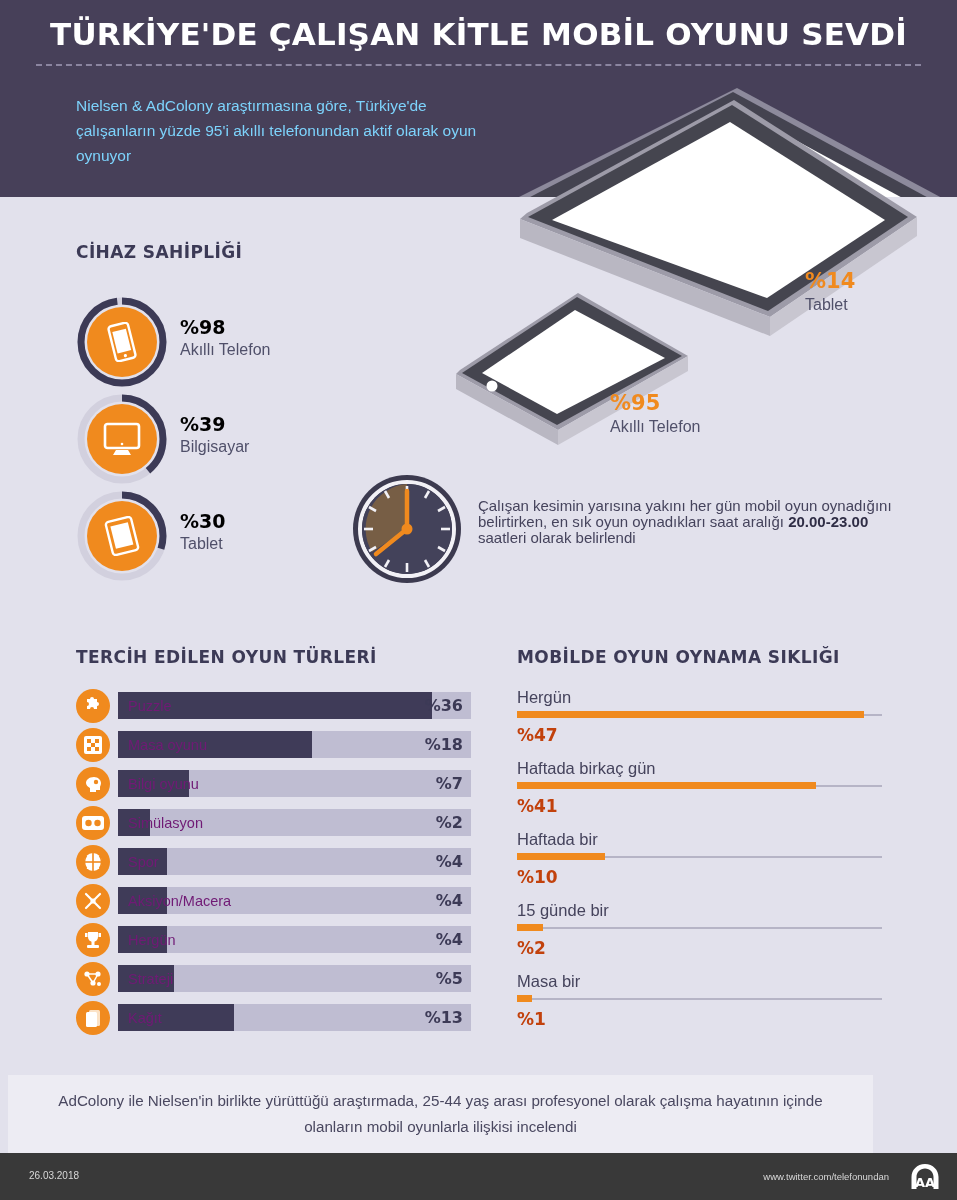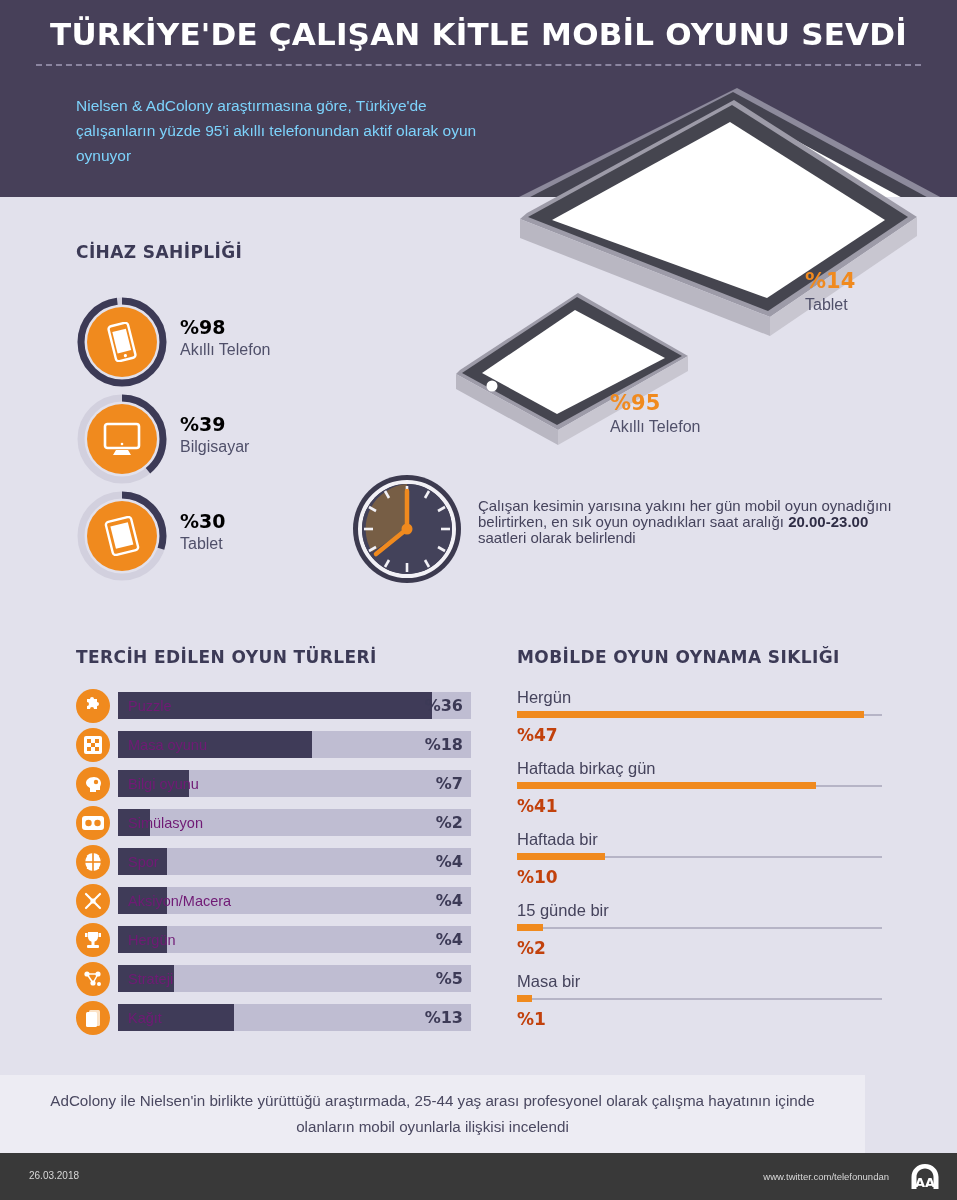--- a/index.html
+++ b/index.html
@@ -108,21 +108,21 @@
   }
   .freq-fill { position: absolute; left: 0; top: 23px; height: 7px; background: #f08a1e; }
   .freq-val {
     position: absolute; left: 0; top: 37px;
     color: #c2410c; font-size: 17px; font-weight: bold;
     font-family: "DejaVu Sans", sans-serif;
   }
 
   
   .bottom-note {
-    position: absolute; left: 0; top: 1075px; width: 865px; height: 78px;
+    position: absolute; left: 8px; top: 1075px; width: 865px; height: 78px;
     background: #edecf3;
     display: flex; align-items: center; justify-content: center;
     text-align: center;
   }
   .bottom-note-inner {
     width: 790px; color: #4a4860; font-size: 15.2px; line-height: 26px;
   }
 
   
   .footer {

